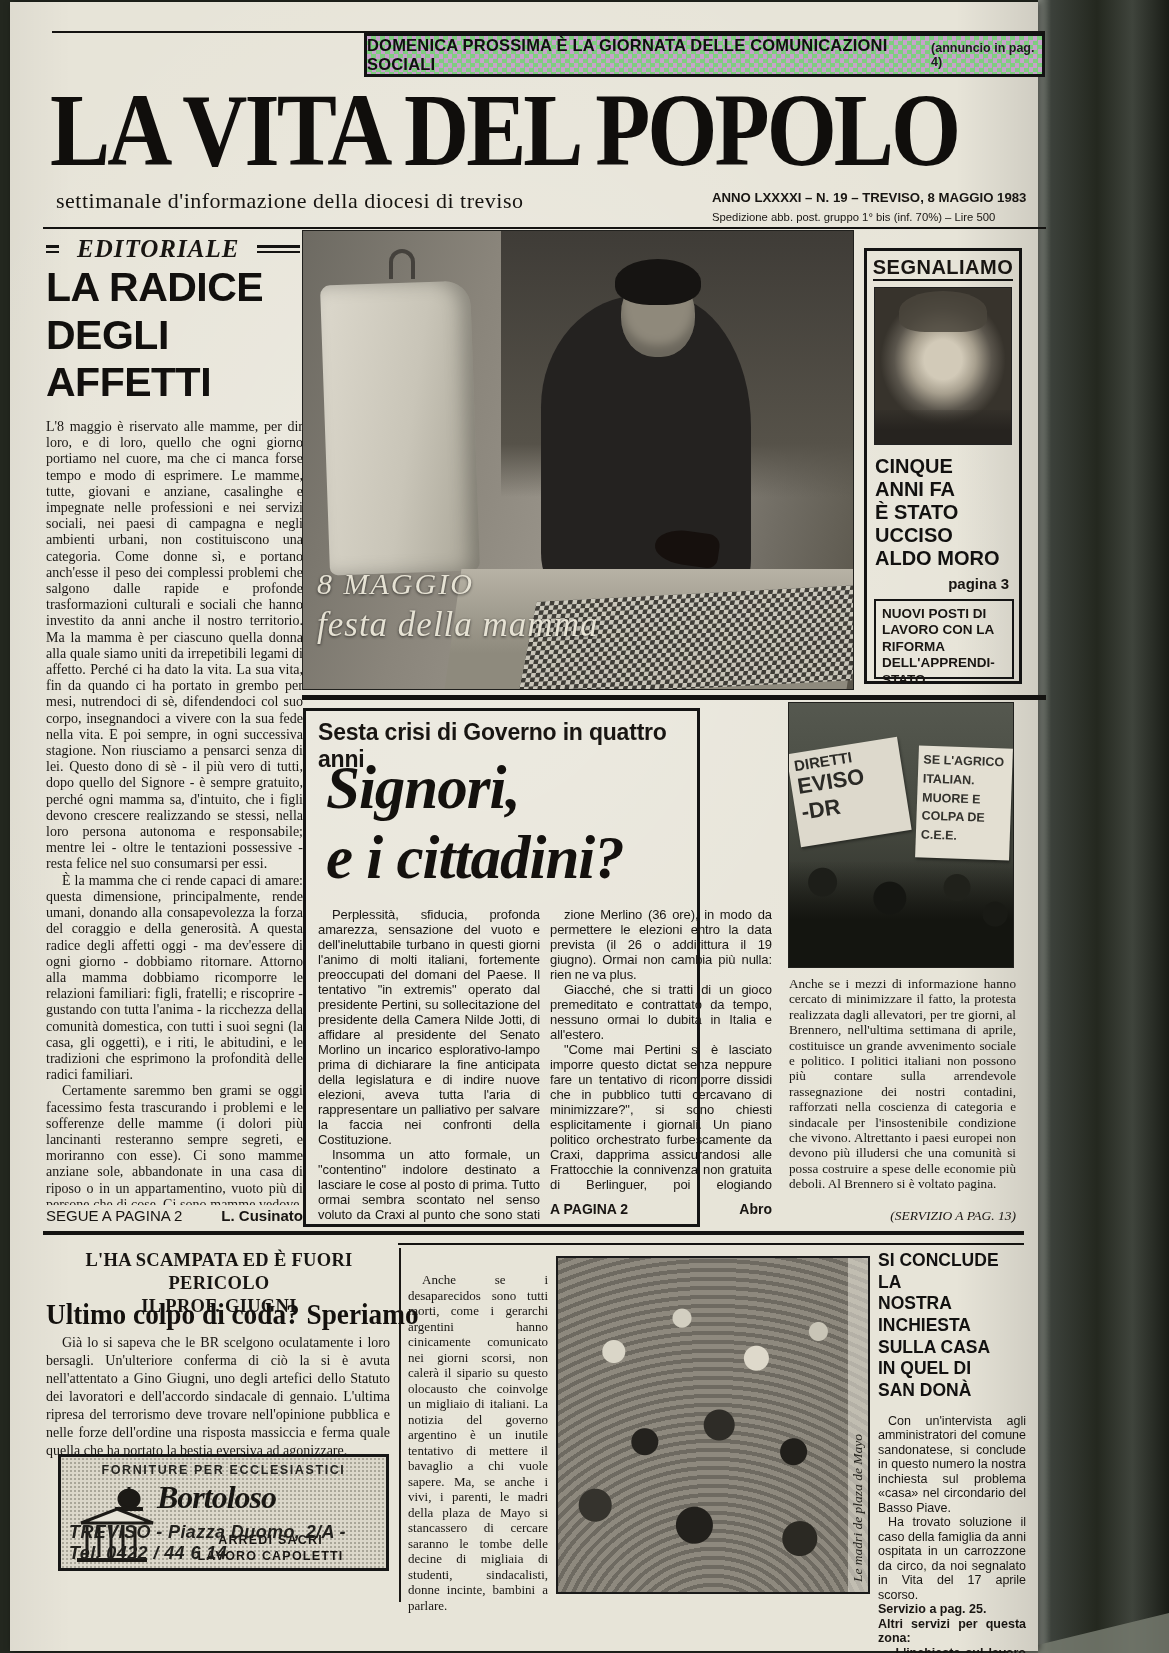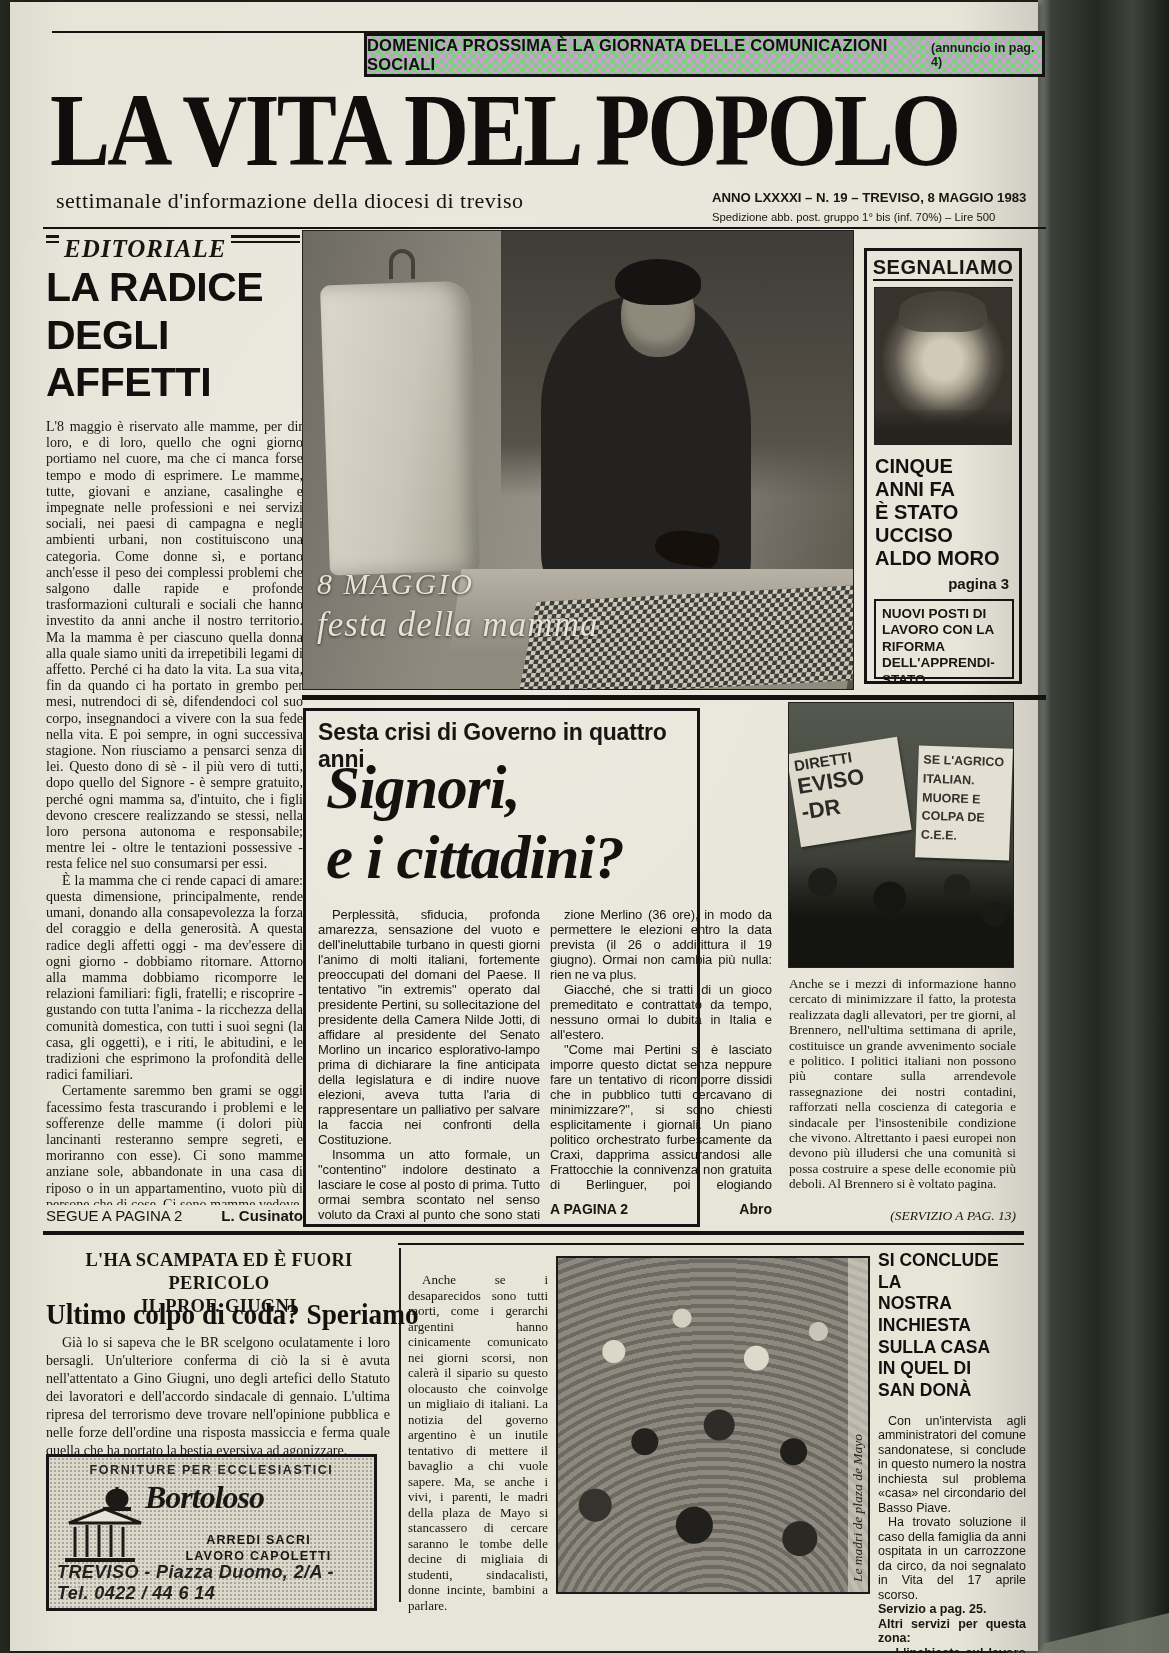--- a/index.html
+++ b/index.html
@@ -37,21 +37,21 @@
   .masthead{left:40px;top:74px;width:958px;height:104px;font-family:var(--serif);
     font-weight:bold;font-size:92px;line-height:96px;letter-spacing:-3px;white-space:nowrap;
     transform:scale(.98,1.13);transform-origin:left top;color:#100e0c;}
   .subtitle{left:46px;top:186px;width:655px;font-size:22px;letter-spacing:.5px;color:#161411;}
   .issue-line{left:702px;top:188px;width:335px;font-family:var(--sans);font-weight:bold;font-size:13.2px;}
   .postal-line{left:702px;top:209px;width:335px;font-family:Liberation Sans, sans-serif;font-size:11.3px;}
   .header-rule{left:33px;top:225px;width:1003px;height:2px;}
   .top-rule{left:42px;top:29px;width:993px;height:2px;}
 
   
-  .ed-label{left:36px;top:233px;width:254px;height:28px;display:flex;align-items:flex-start;gap:5px;}
+  .ed-label{left:36px;top:233px;width:254px;height:28px;display:flex;align-items:center;gap:18px;}
   .ed-label .txt{font-style:italic;font-weight:bold;font-size:25px;letter-spacing:1px;}
   .dbl{height:8px;border-top:3px solid #141311;border-bottom:2px solid #141311;}
   .dbl.short{width:13px;}
   .dbl.grow{flex:1;}
   .ed-headline{left:36px;top:262px;width:258px;font-family:var(--sans);font-weight:bold;
     font-size:41px;line-height:1.16;letter-spacing:-.5px;color:#12100e;}
   .ed-body{left:36px;top:417px;width:257px;height:786px;overflow:hidden;
     font-size:14px;line-height:16.2px;text-align:justify;}
   .ed-body p+p{text-indent:16px;}
   .segue-row{left:36px;top:1205px;width:257px;display:flex;justify-content:space-between;
@@ -150,21 +150,21 @@
 
   
   .gi-kicker{left:40px;top:1247px;width:338px;text-align:center;font-weight:bold;font-size:18.5px;
     line-height:1.25;letter-spacing:.3px;}
   .gi-kicker span{display:block;}
   .gi-headline{left:36px;top:1296px;width:345px;font-weight:bold;font-size:29px;white-space:nowrap;
     transform:scaleX(.94);transform-origin:left top;color:#13100d;}
   .gi-body{left:36px;top:1332px;width:344px;font-size:14px;line-height:18px;text-align:justify;text-indent:16px;}
 
   
-  .ad-box{left:36px;top:1452px;width:331px;height:157px;border:3px solid #161616;
+  .ad-box{left:48px;top:1452px;width:331px;height:117px;border:3px solid #161616;
     background-color:#dbd7ca;
     background-image:radial-gradient(#a9a699 .9px,transparent 1.1px);background-size:4px 4px;}
   .ad-tag{position:absolute;left:0;top:6px;width:100%;text-align:center;font-family:var(--sans);
     font-weight:bold;font-size:12.5px;letter-spacing:1.6px;color:#242420;}
   .ad-brand{position:absolute;left:96px;top:22px;right:6px;text-align:left;font-style:italic;
     font-weight:bold;font-size:32px;letter-spacing:-1px;color:#191713;}
   .ad-sub1{position:absolute;left:100px;top:76px;right:6px;text-align:center;font-family:var(--sans);
     font-weight:bold;font-size:12.5px;letter-spacing:1.2px;}
   .ad-sub2{position:absolute;left:100px;top:92px;right:6px;text-align:center;font-family:var(--sans);
     font-weight:bold;font-size:12.5px;letter-spacing:1.2px;}

